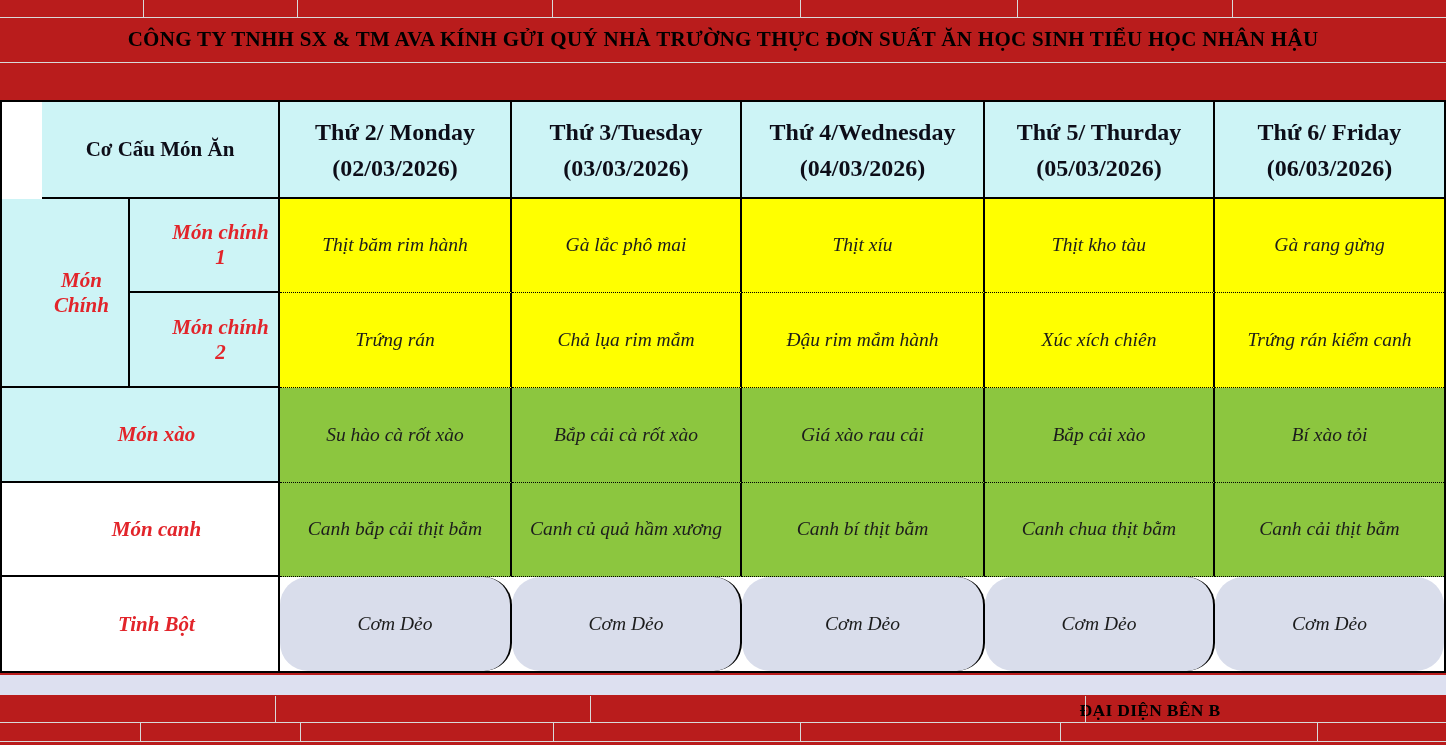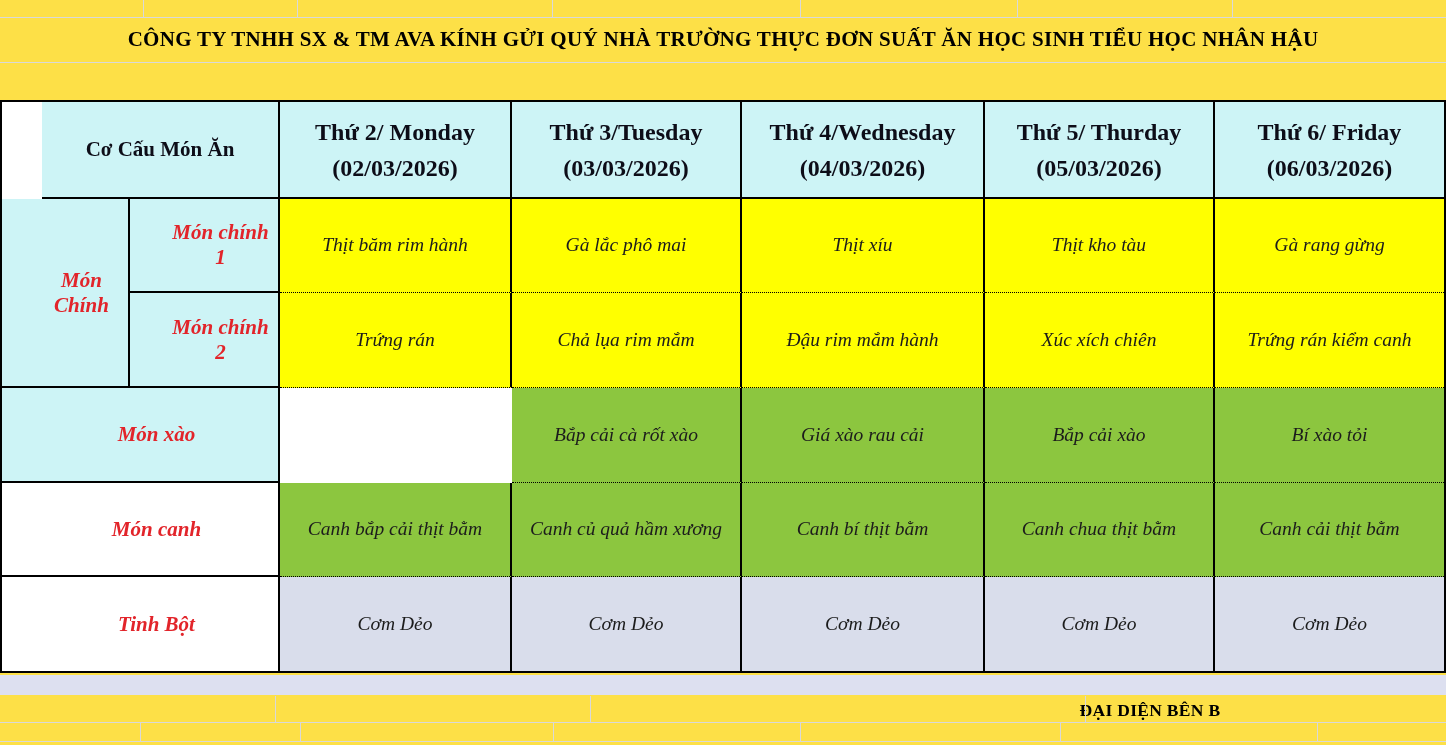--- a/index.html
+++ b/index.html
@@ -1,17 +1,17 @@
 <!DOCTYPE html>
 <html><head>
 <meta charset="utf-8">
 <style>
   html,body { margin:0; padding:0; background:#ffffff; }
   .sheet {
-    position:relative; width:1446px; height:745px; background:#fde047;
+    position:relative; width:1446px; height:745px; background:#b91c1c;
     font-family:"Liberation Serif","DejaVu Serif",serif; overflow:hidden;
   }
   
   .gl { position:absolute; background:#d9d9d9; }
   .gl.h { height:1px; }
   .gl.v { width:1px; }
 
   .title {
     position:absolute; top:17px; left:0; width:1446px; height:45px;
     display:flex; align-items:center; justify-content:center;
@@ -43,21 +43,21 @@
   .hd .l1, .hd .l2 { display:block; line-height:36px; }
   .corner { font-size:21px;margin-left:40px; }
 
   .lab { color:#e2242a; font-weight:bold; font-style:italic; font-size:21px;padding-left:39px; }
   .cyan { background:#CDF4F6; }
   .white { background:#ffffff; }
 
   .dish { font-style:italic; font-size:19.5px; color:#1c1c1c; line-height:1.45; }
   .yellow { background:#FFFF00; }
   .green  { background:#8CC63F; }
-  .lav    { background:#D9DDEB; }
+  .lav    { background:#D9DDEB;border-radius:28px; }
 
   .strip { position:absolute; top:675px; left:0; width:1446px; height:20px; background:#DDE0F0; }
 
   .rep {
     position:absolute; top:698px; height:24px;
     display:flex; align-items:center; justify-content:center;
     font-weight:bold; font-size:17.5px; color:#000000; letter-spacing:0.3px;
   }
   .rep-a { left:280px; width:310px; }
   .rep-b { left:985px; width:330px; }
@@ -114,20 +114,21 @@
     <div class="cell dish yellow br bd" style="grid-column:5;grid-row:2">Thịt xíu</div>
     <div class="cell dish yellow br bd" style="grid-column:6;grid-row:2">Thịt kho tàu</div>
     <div class="cell dish yellow bd" style="grid-column:7;grid-row:2">Gà rang gừng</div>
 
     <div class="cell dish yellow br bd" style="grid-column:3;grid-row:3">Trứng rán</div>
     <div class="cell dish yellow br bd" style="grid-column:4;grid-row:3">Chả lụa rim mắm</div>
     <div class="cell dish yellow br bd" style="grid-column:5;grid-row:3">Đậu rim mắm hành</div>
     <div class="cell dish yellow br bd" style="grid-column:6;grid-row:3">Xúc xích chiên</div>
     <div class="cell dish yellow bd" style="grid-column:7;grid-row:3">Trứng rán kiểm canh</div>
 
+    <div class="cell dish green br bd" style="grid-column:3;grid-row:4">Su hào cà rốt xào</div>
     <div class="cell dish green br bd" style="grid-column:4;grid-row:4">Bắp cải cà rốt xào</div>
     <div class="cell dish green br bd" style="grid-column:5;grid-row:4">Giá xào rau cải</div>
     <div class="cell dish green br bd" style="grid-column:6;grid-row:4">Bắp cải xào</div>
     <div class="cell dish green bd" style="grid-column:7;grid-row:4">Bí xào tỏi</div>
 
     <div class="cell dish green br bd" style="grid-column:3;grid-row:5">Canh bắp cải thịt bằm</div>
     <div class="cell dish green br bd" style="grid-column:4;grid-row:5">Canh củ quả hầm xương</div>
     <div class="cell dish green br bd" style="grid-column:5;grid-row:5">Canh bí thịt bằm</div>
     <div class="cell dish green br bd" style="grid-column:6;grid-row:5">Canh chua thịt bằm</div>
     <div class="cell dish green bd" style="grid-column:7;grid-row:5">Canh cải thịt bằm</div>

